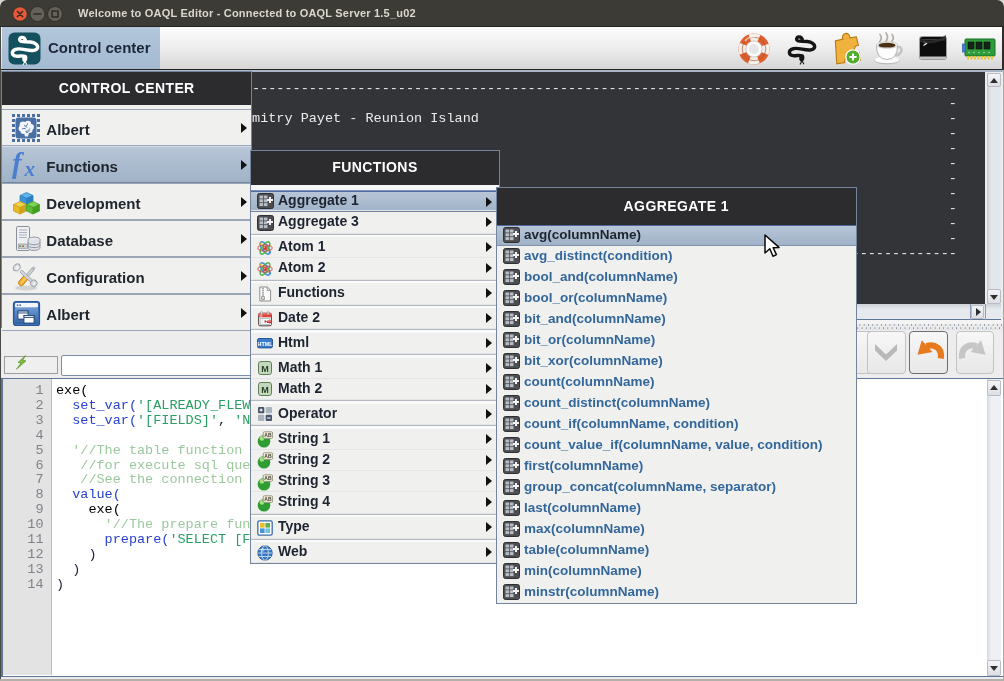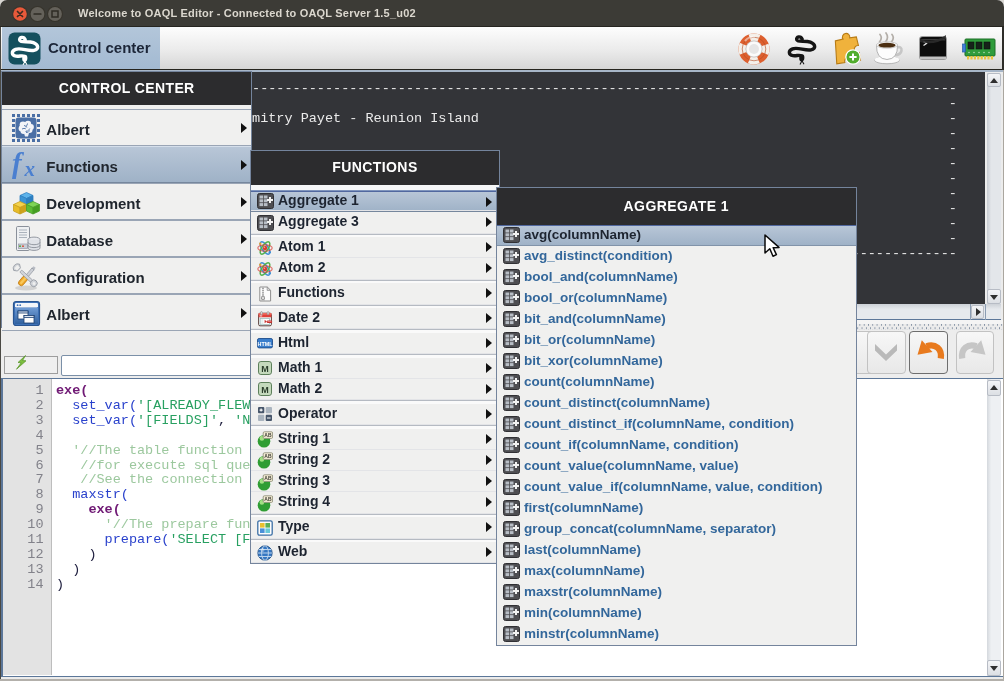--- a/index.html
+++ b/index.html
@@ -30,21 +30,21 @@
 
 #tbar2{position:absolute;left:0;top:329.5px;width:1004px;height:48px;background:#ededed}
 .big-btn{position:absolute;top:331px;width:38.5px;height:42.5px;background:linear-gradient(#f7f7f7,#e8e8e8);border:1.5px solid #c2c2c2;border-radius:4px}
 #bolt-box{position:absolute;left:4px;top:355.5px;width:53.5px;height:18.5px;border:1px solid #9d9d9d;background:#efefef}
 #cmd-input{position:absolute;left:60.5px;top:355px;width:790px;height:20.5px;background:#fff;border:1.5px solid #7b90a8;border-radius:2px}
 
 #editor{position:absolute;left:1px;top:377.5px;width:1002px;height:299px;background:#fff;border-top:1.5px solid #5c7799;border-left:2px solid #5c7799;border-bottom:1.5px solid #5c7799}
 #gutter{position:absolute;left:3px;top:379px;width:49px;height:296px;background:#e3e3e3;border-right:1px solid #bdbdbd}
 #gutter pre{position:absolute;right:7.5px;top:5px;text-align:right;font-family:"Liberation Mono",monospace;font-size:13.5px;line-height:14.9px;color:#82828a}
 #code{position:absolute;left:56px;top:384px;font-family:"Liberation Mono",monospace;font-size:13.5px;line-height:14.9px;color:#202040}
-#code .kw{color:#701a75;font-weight:bold}
+#code .kw{color:#000000;font-weight:normal}
 #code .fn{color:#2941cc;font-weight:normal}
 #code .st{color:#28a061}
 #code .cm{color:#9cc89e}
 #botline{position:absolute;left:0;top:679px;width:1004px;height:2px;background:#b3b0ab}
 
 .menu{position:absolute;background:#f0f0ef;border:1px solid #74849c}
 .mhead{background:#2c2c2e;color:#fff;font-weight:bold;text-align:center}
 .mi{position:relative}
 .hl{background:linear-gradient(#b8c6d7,#9fb2c7) !important}
 .arrow{position:absolute;width:0;height:0;border-top:5.5px solid rgba(0,0,0,0);border-bottom:5.5px solid rgba(0,0,0,0);border-left:6px solid #111}
@@ -251,21 +251,21 @@
 13
 14</pre>
     </div>
   <pre id="code"><span class="kw">exe(</span>
   <span class="fn">set_var(</span><span class="st">'[ALREADY_FLEWN]'</span>, <span class="st">'NO'</span>)
   <span class="fn">set_var(</span><span class="st">'[FIELDS]'</span>, <span class="st">'NAME, FIRSTNAME'</span>)
 
   <span class="cm">'//The table function is used</span>
    <span class="cm">//for execute sql queries.</span>
    <span class="cm">//See the connection page.</span>
-  <span class="fn">maxstr(</span>
+  <span class="fn">value(</span>
     <span class="kw">exe(</span>
       <span class="cm">'//The prepare function is</span>
       <span class="fn">prepare(</span><span class="st">'SELECT [FIELDS] FROM T'</span>)
     )
   )
 )</pre>
 
   <div class="sb-track" style="left:986.5px;top:379px;width:14.5px;height:297px;background:linear-gradient(to right,#d4d8dd,#eef0f3 30%,#eef0f3)"></div>
   <div class="sb-btn" style="left:986.5px;top:379.5px;width:14.5px;height:16px"></div>
   <div class="tri" style="left:989.5px;top:385px;border-left:4.2px solid rgba(0,0,0,0);border-right:4.2px solid rgba(0,0,0,0);border-bottom:5.5px solid #2f2f2f"></div>
@@ -766,65 +766,35 @@
           <g fill="#b8bec6">
             <rect x="2.5" y="2.5" width="3.6" height="3"></rect>
             <rect x="6.9" y="2.5" width="3.6" height="3"></rect>
             <rect x="2.5" y="6.3" width="3.6" height="3"></rect>
             <rect x="6.9" y="6.3" width="3.6" height="3"></rect>
             <rect x="2.5" y="10.1" width="3.6" height="3"></rect>
             <rect x="6.9" y="10.1" width="3.6" height="3"></rect>
           </g>
           <path d="M13 4 v6 M10 7 h6" stroke="#f2f2f2" stroke-width="2"></path>
         </svg>
-        <div class="lbl">count_distinct_if(columnName, condition)</div>
-      </div>
-      <div class="mi">
-        <svg class="ic" width="17" height="16" viewBox="0 0 17 16">
-          <rect x="0.5" y="0.5" width="16" height="15" rx="2" fill="#4e4e52" stroke="#303034"></rect>
-          <g fill="#b8bec6">
-            <rect x="2.5" y="2.5" width="3.6" height="3"></rect>
-            <rect x="6.9" y="2.5" width="3.6" height="3"></rect>
-            <rect x="2.5" y="6.3" width="3.6" height="3"></rect>
-            <rect x="6.9" y="6.3" width="3.6" height="3"></rect>
-            <rect x="2.5" y="10.1" width="3.6" height="3"></rect>
-            <rect x="6.9" y="10.1" width="3.6" height="3"></rect>
-          </g>
-          <path d="M13 4 v6 M10 7 h6" stroke="#f2f2f2" stroke-width="2"></path>
-        </svg>
         <div class="lbl">count_if(columnName, condition)</div>
       </div>
       <div class="mi">
         <svg class="ic" width="17" height="16" viewBox="0 0 17 16">
           <rect x="0.5" y="0.5" width="16" height="15" rx="2" fill="#4e4e52" stroke="#303034"></rect>
           <g fill="#b8bec6">
             <rect x="2.5" y="2.5" width="3.6" height="3"></rect>
             <rect x="6.9" y="2.5" width="3.6" height="3"></rect>
             <rect x="2.5" y="6.3" width="3.6" height="3"></rect>
             <rect x="6.9" y="6.3" width="3.6" height="3"></rect>
             <rect x="2.5" y="10.1" width="3.6" height="3"></rect>
             <rect x="6.9" y="10.1" width="3.6" height="3"></rect>
           </g>
           <path d="M13 4 v6 M10 7 h6" stroke="#f2f2f2" stroke-width="2"></path>
         </svg>
-        <div class="lbl">count_value(columnName, value)</div>
-      </div>
-      <div class="mi">
-        <svg class="ic" width="17" height="16" viewBox="0 0 17 16">
-          <rect x="0.5" y="0.5" width="16" height="15" rx="2" fill="#4e4e52" stroke="#303034"></rect>
-          <g fill="#b8bec6">
-            <rect x="2.5" y="2.5" width="3.6" height="3"></rect>
-            <rect x="6.9" y="2.5" width="3.6" height="3"></rect>
-            <rect x="2.5" y="6.3" width="3.6" height="3"></rect>
-            <rect x="6.9" y="6.3" width="3.6" height="3"></rect>
-            <rect x="2.5" y="10.1" width="3.6" height="3"></rect>
-            <rect x="6.9" y="10.1" width="3.6" height="3"></rect>
-          </g>
-          <path d="M13 4 v6 M10 7 h6" stroke="#f2f2f2" stroke-width="2"></path>
-        </svg>
         <div class="lbl">count_value_if(columnName, value, condition)</div>
       </div>
       <div class="mi">
         <svg class="ic" width="17" height="16" viewBox="0 0 17 16">
           <rect x="0.5" y="0.5" width="16" height="15" rx="2" fill="#4e4e52" stroke="#303034"></rect>
           <g fill="#b8bec6">
             <rect x="2.5" y="2.5" width="3.6" height="3"></rect>
             <rect x="6.9" y="2.5" width="3.6" height="3"></rect>
             <rect x="2.5" y="6.3" width="3.6" height="3"></rect>
             <rect x="6.9" y="6.3" width="3.6" height="3"></rect>
@@ -886,21 +856,21 @@
           <g fill="#b8bec6">
             <rect x="2.5" y="2.5" width="3.6" height="3"></rect>
             <rect x="6.9" y="2.5" width="3.6" height="3"></rect>
             <rect x="2.5" y="6.3" width="3.6" height="3"></rect>
             <rect x="6.9" y="6.3" width="3.6" height="3"></rect>
             <rect x="2.5" y="10.1" width="3.6" height="3"></rect>
             <rect x="6.9" y="10.1" width="3.6" height="3"></rect>
           </g>
           <path d="M13 4 v6 M10 7 h6" stroke="#f2f2f2" stroke-width="2"></path>
         </svg>
-        <div class="lbl">maxstr(columnName)</div>
+        <div class="lbl">table(columnName)</div>
       </div>
       <div class="mi">
         <svg class="ic" width="17" height="16" viewBox="0 0 17 16">
           <rect x="0.5" y="0.5" width="16" height="15" rx="2" fill="#4e4e52" stroke="#303034"></rect>
           <g fill="#b8bec6">
             <rect x="2.5" y="2.5" width="3.6" height="3"></rect>
             <rect x="6.9" y="2.5" width="3.6" height="3"></rect>
             <rect x="2.5" y="6.3" width="3.6" height="3"></rect>
             <rect x="6.9" y="6.3" width="3.6" height="3"></rect>
             <rect x="2.5" y="10.1" width="3.6" height="3"></rect>

